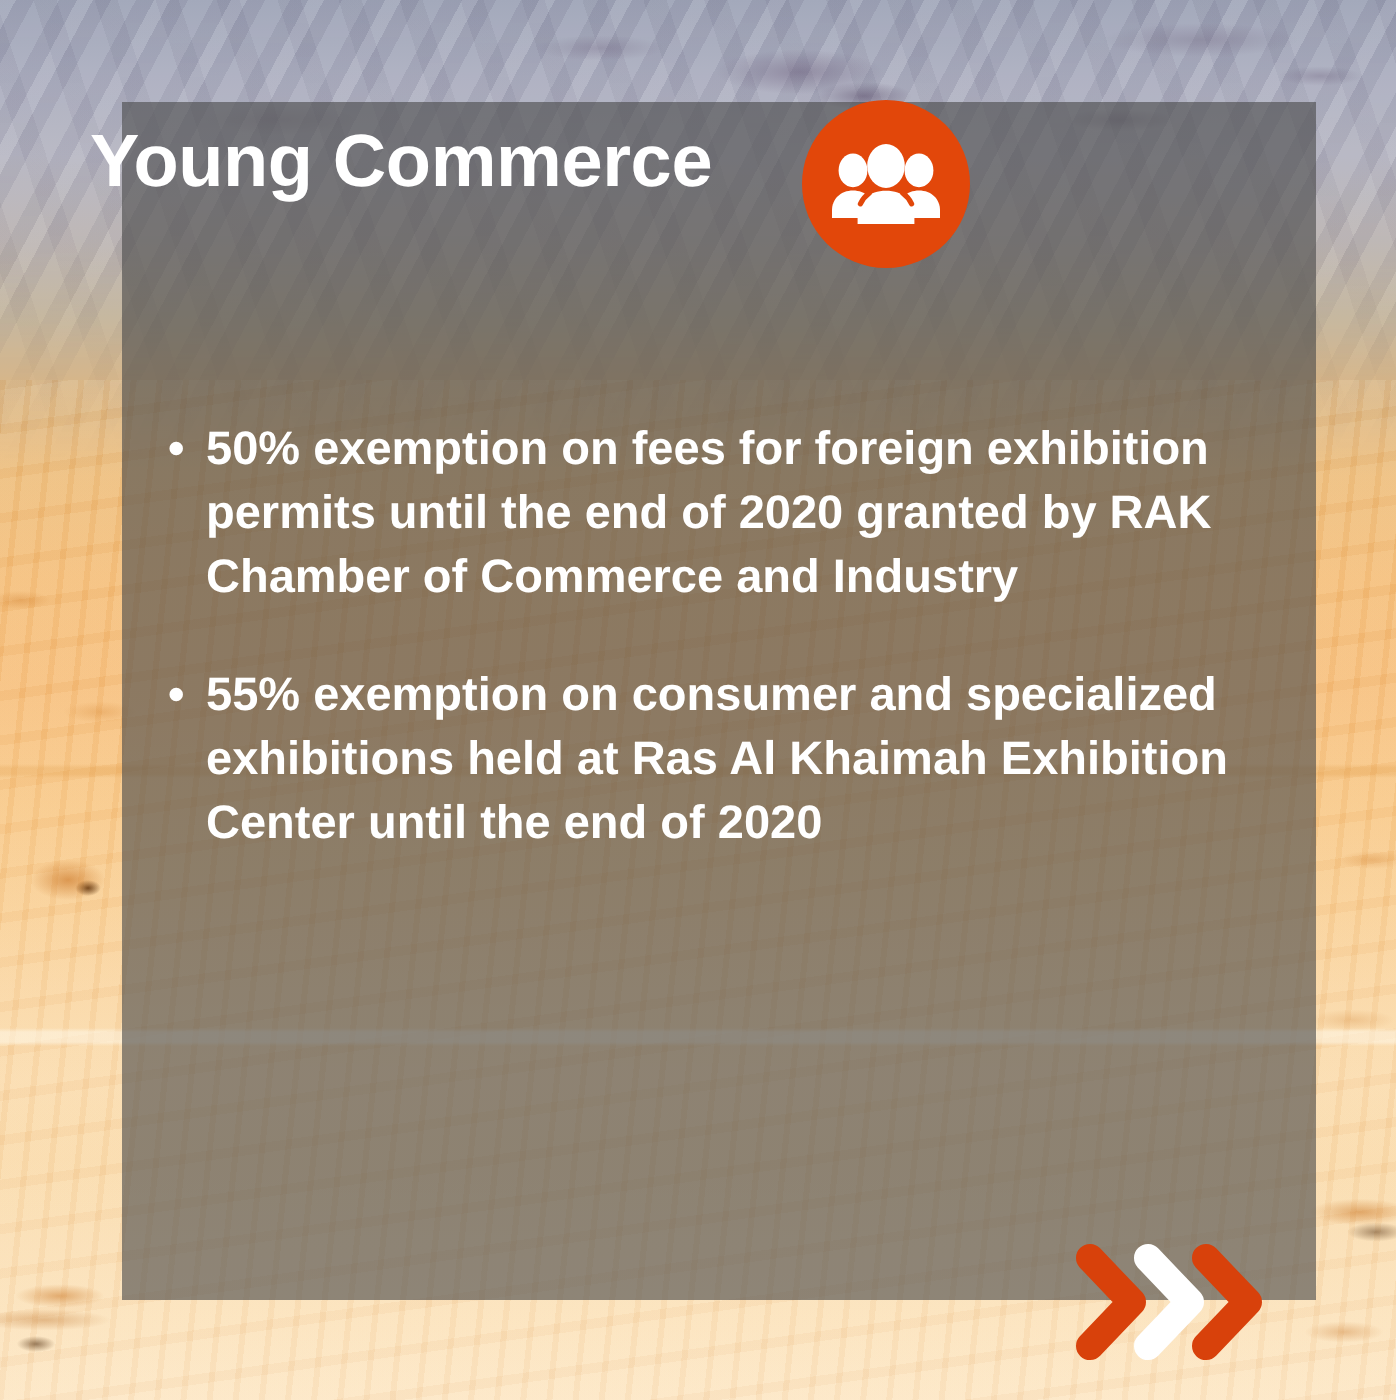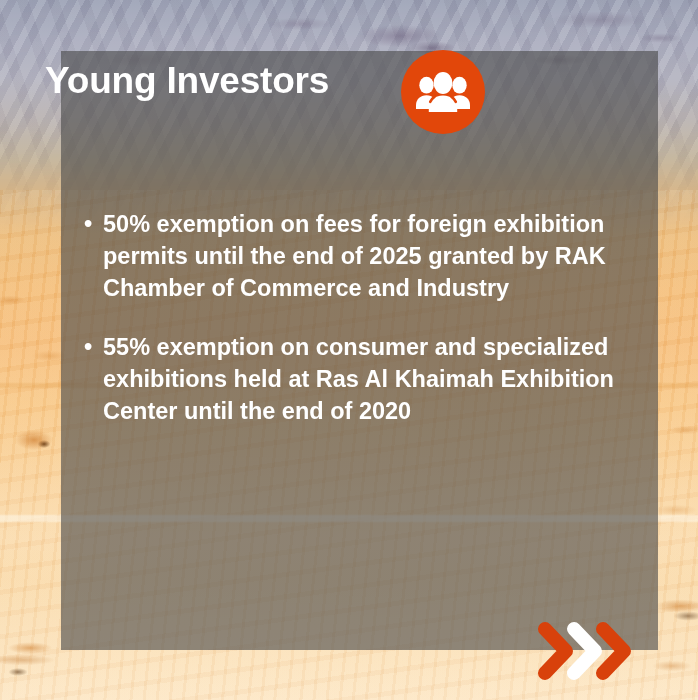--- a/index.html
+++ b/index.html
@@ -209,21 +209,21 @@
   <div class="bg-base"></div>
   <div class="bg-rock"></div>
   <div class="bg-smudges"></div>
   <div class="bg-sand"></div>
   <div class="bg-ledges"></div>
   <div class="bg-blotches"></div>
 
   <div class="panel"></div>
 
   <div class="header">
-    <h1 class="title">Young Investors</h1>
+    <h1 class="title">Young Commerce</h1>
 
     <div class="icon-badge">
       <svg width="54" height="40" viewBox="0 0 54 40" aria-hidden="true">
 
         <ellipse cx="10.5" cy="13.2" rx="7.2" ry="8.4" fill="#ffffff"></ellipse>
         <path d="M10.5 23.2c-6.2 0-10.5 4.3-10.5 9.8V37h21V33c0-5.5-4.3-9.8-10.5-9.8z" fill="#ffffff"></path>
 
         <ellipse cx="43.5" cy="13.2" rx="7.2" ry="8.4" fill="#ffffff"></ellipse>
         <path d="M43.5 23.2c6.2 0 10.5 4.3 10.5 9.8V37H33V33c0-5.5 4.3-9.8 10.5-9.8z" fill="#ffffff"></path>
 
@@ -232,21 +232,21 @@
 
         <path d="M18.6 24.6c-1.9 1.4-3.4 3.2-4.4 5.3" stroke="#e2470a" stroke-width="2.6" fill="none" stroke-linecap="round"></path>
         <path d="M35.4 24.6c1.9 1.4 3.4 3.2 4.4 5.3" stroke="#e2470a" stroke-width="2.6" fill="none" stroke-linecap="round"></path>
       </svg>
     </div>
   </div>
 
   <div class="bullets">
     <div class="bullet">
       <span class="bullet-dot">•</span>
-      <span class="bullet-text">50% exemption on fees for foreign exhibition permits until the end of 2025 granted by RAK Chamber of Commerce and Industry</span>
+      <span class="bullet-text">50% exemption on fees for foreign exhibition permits until the end of 2020 granted by RAK Chamber of Commerce and Industry</span>
     </div>
     <div class="bullet">
       <span class="bullet-dot">•</span>
       <span class="bullet-text">55% exemption on consumer and specialized exhibitions held at Ras Al Khaimah Exhibition Center until the end of 2020</span>
     </div>
   </div>
 
   <div class="chevrons">
     <svg width="96" height="66" viewBox="0 0 96 66" aria-hidden="true">
       <g fill="none" stroke-width="14" stroke-linecap="round" stroke-linejoin="round">

